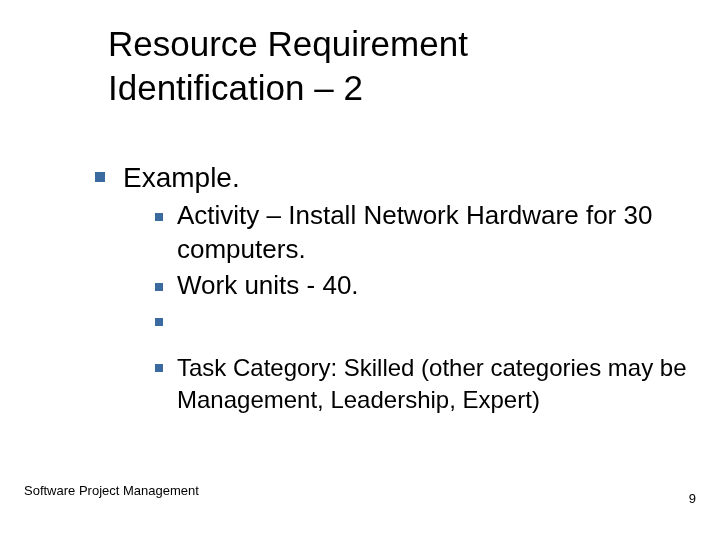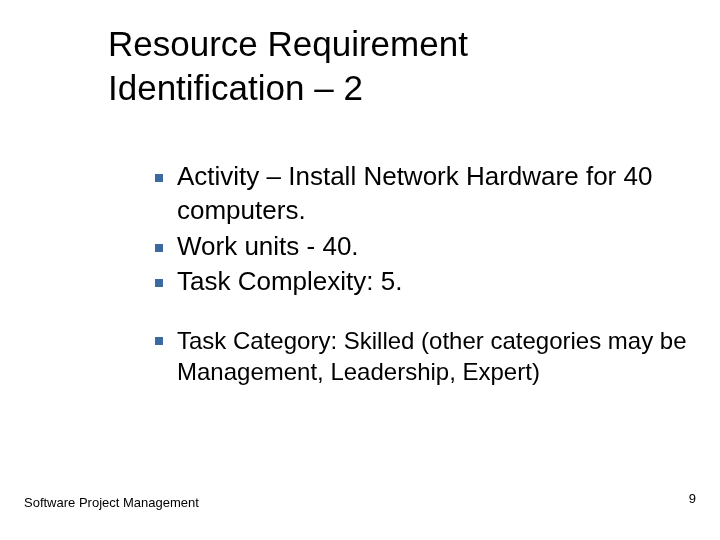--- a/index.html
+++ b/index.html
@@ -76,56 +76,59 @@
   }
   .lvl2.small .text {
     font-size: 24px;
   }
   .lvl2.small .bullet {
     margin-top: 12px;
   }
   .footer-left {
     position: absolute;
     left: 24px;
-    bottom: 10px;
+    bottom: 22px;
     font-size: 13px;
   }
   .footer-right {
     position: absolute;
     right: 24px;
     bottom: 14px;
     font-size: 13px;
   }
 </style>
 </head>
 <body>
 
 <div class="slide">
 
   <div class="title">Resource Requirement Identification – 2</div>
 
   <div class="body">
 
+    <div class="lvl1">
+      <span class="bullet"></span>
+      <span class="text">Example.</span>
+    </div>
 
     <div class="lvl2-group">
 
       <div class="lvl2">
         <span class="bullet"></span>
-        <span class="text">Activity – Install Network Hardware for 40 computers.</span>
+        <span class="text">Activity – Install Network Hardware for 30 computers.</span>
       </div>
 
       <div class="lvl2">
         <span class="bullet"></span>
         <span class="text">Work units - 40.</span>
       </div>
 
 
       <div class="lvl2">
         <span class="bullet"></span>
-        <span class="text">Task Complexity: 5.</span>
       </div>
 
       <div class="lvl2 gap small">
         <span class="bullet"></span>
         <span class="text">Task Category: Skilled (other categories may be Management, Leadership, Expert)</span>
       </div>
 
     </div>
   </div>
 

